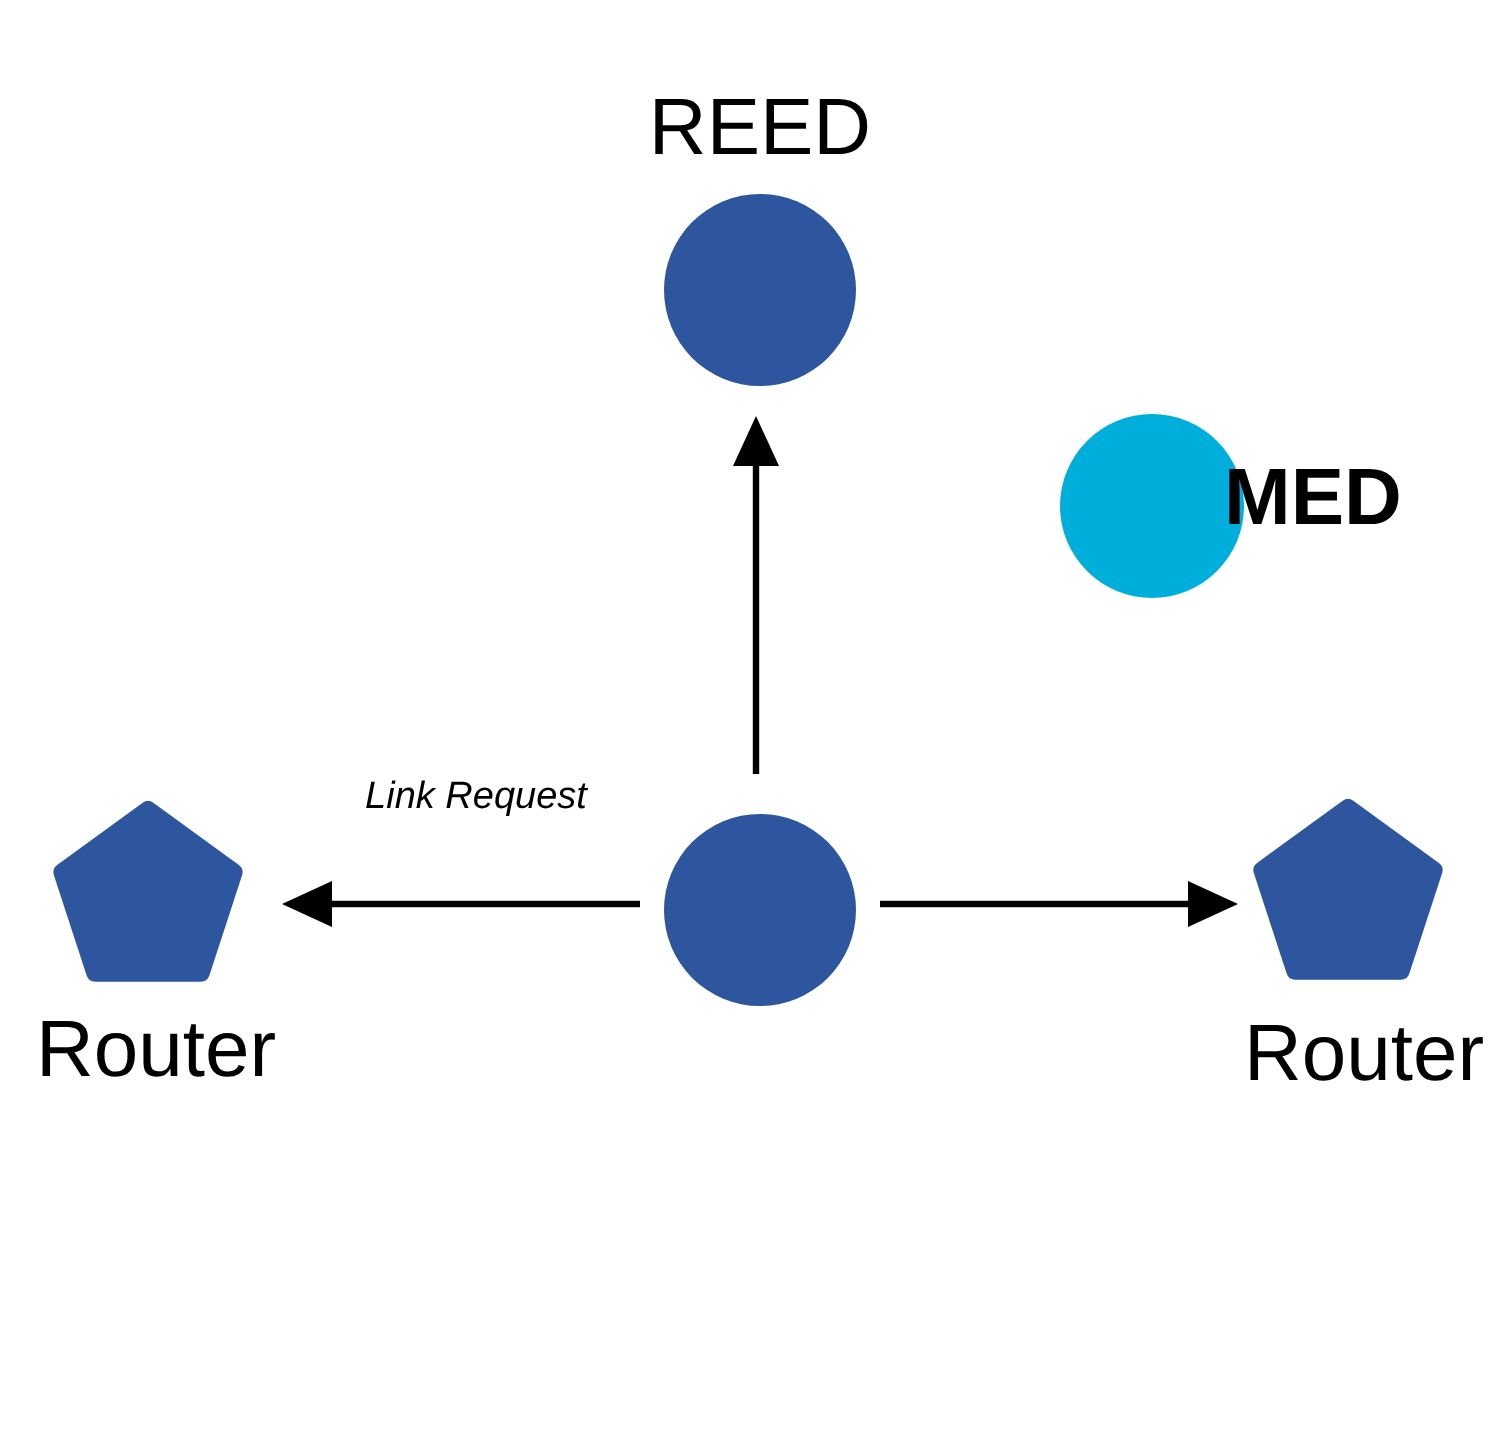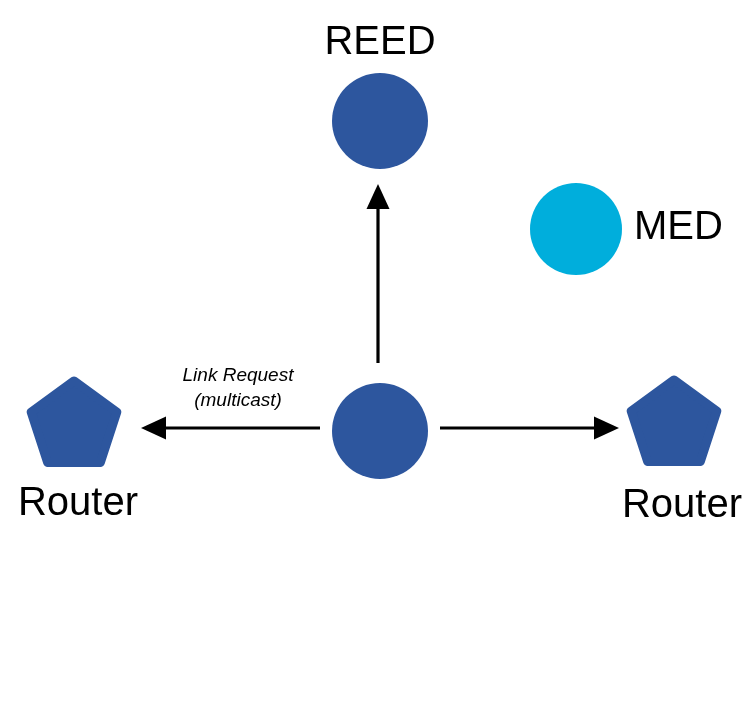--- a/index.html
+++ b/index.html
@@ -13,20 +13,21 @@
   body{
     background:var(--background);
     font-family:"Liberation Sans", sans-serif;
     color:var(--label-black);
   }
   .stage{
     position:relative;
     width:752px;height:540px;
     background:var(--background);
     overflow:hidden;
+    margin-top:24px;
   }
   .stage svg{position:absolute;left:0;top:0;}
   .node-label{
     position:absolute;
     font-size:40px;
     line-height:40px;
     color:var(--label-black);
     white-space:nowrap;
   }
   .centered{transform:translateX(-50%);}
@@ -84,25 +85,24 @@
     <circle class="blue-shape" cx="380" cy="431" r="48"></circle>
     <circle class="cyan-fill" cx="576" cy="229" r="46"></circle>
     <circle class="ring" cx="575" cy="652" r="41.5"></circle>
 
     <polygon class="pentagon" points="74,381 116.8,412.1 100.4,462.4 47.6,462.4 31.2,412.1"></polygon>
     <polygon class="pentagon" points="674,380 716.8,411.1 700.4,461.4 647.6,461.4 631.2,411.1"></polygon>
   </svg>
 
   <div class="node-label centered" style="left:380px;top:20px;">REED</div>
 
-  <div class="node-label" style="left:634px;top:205px;">MED</div>
+  <div class="node-label" style="left:612px;top:205px;font-weight:bold;">MED</div>
 
 
   <div class="node-label centered" style="left:78px;top:481px;">Router</div>
 
   <div class="node-label centered" style="left:682px;top:483px;">Router</div>
 
   <div class="annotation">
     <div>Link Request</div>
-    <div>(multicast)</div>
   </div>
 
 </div>
 
 </body></html>

